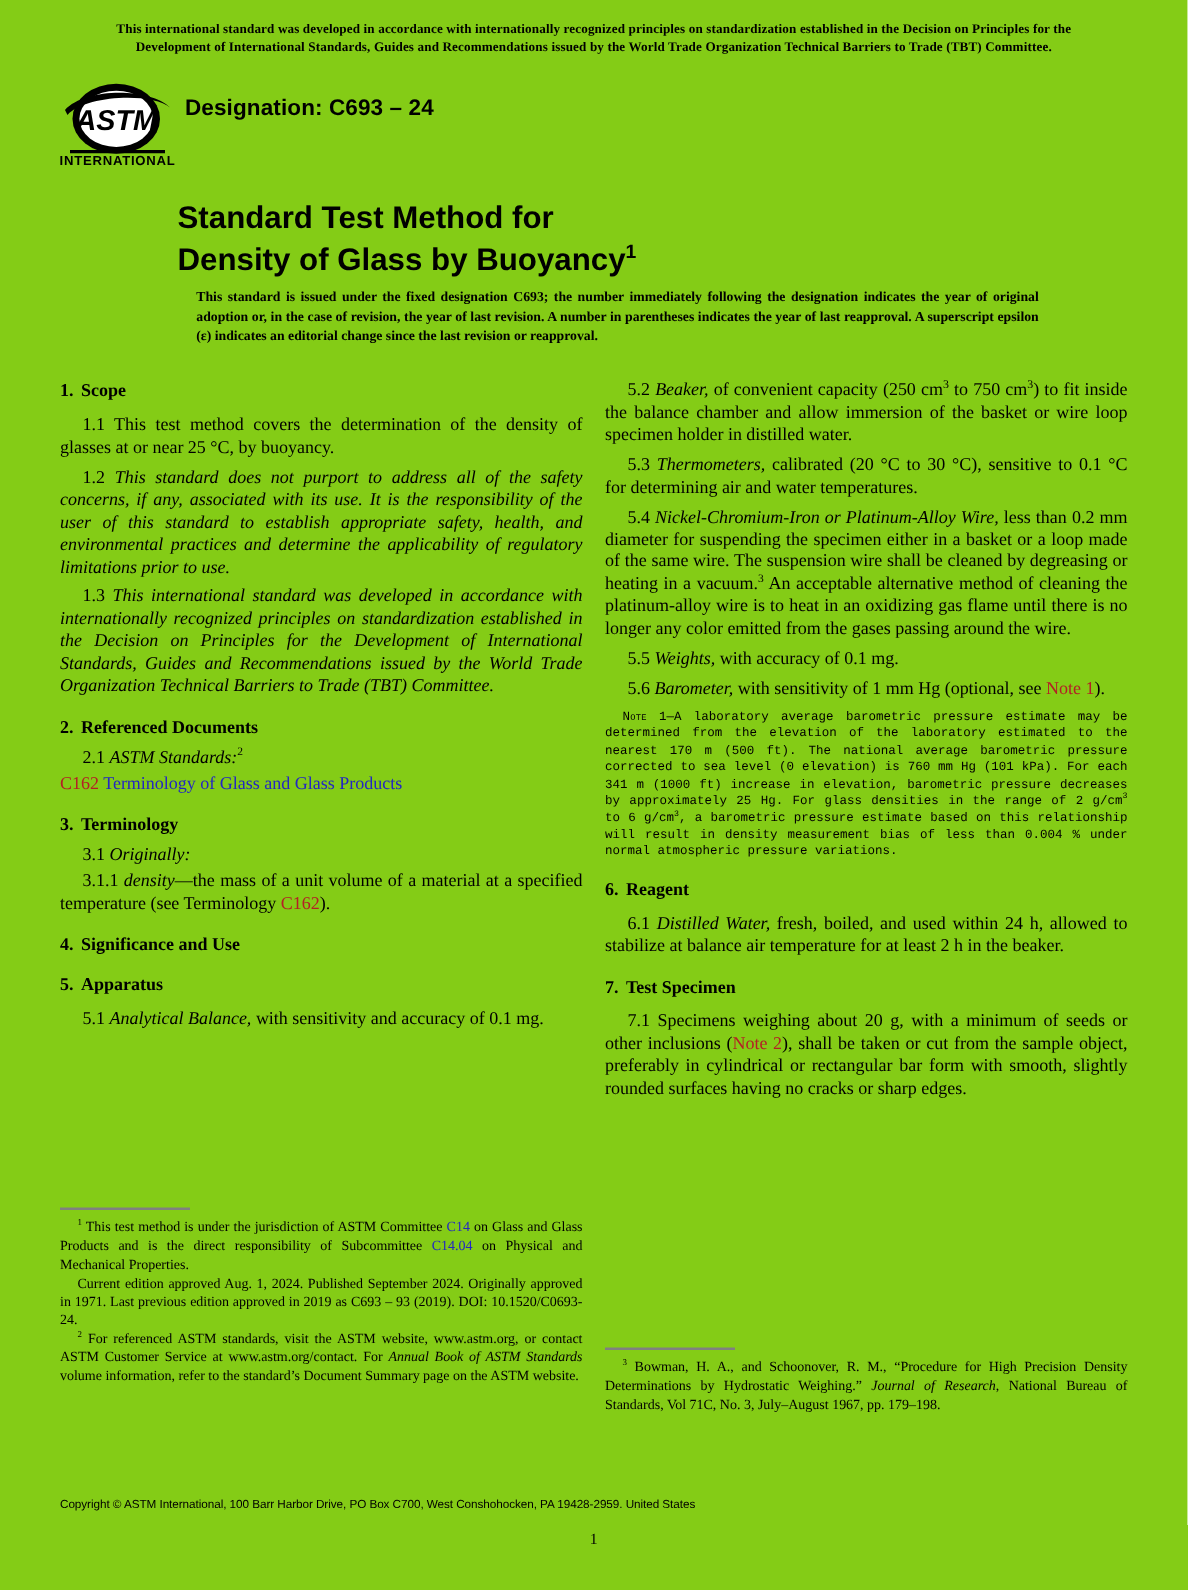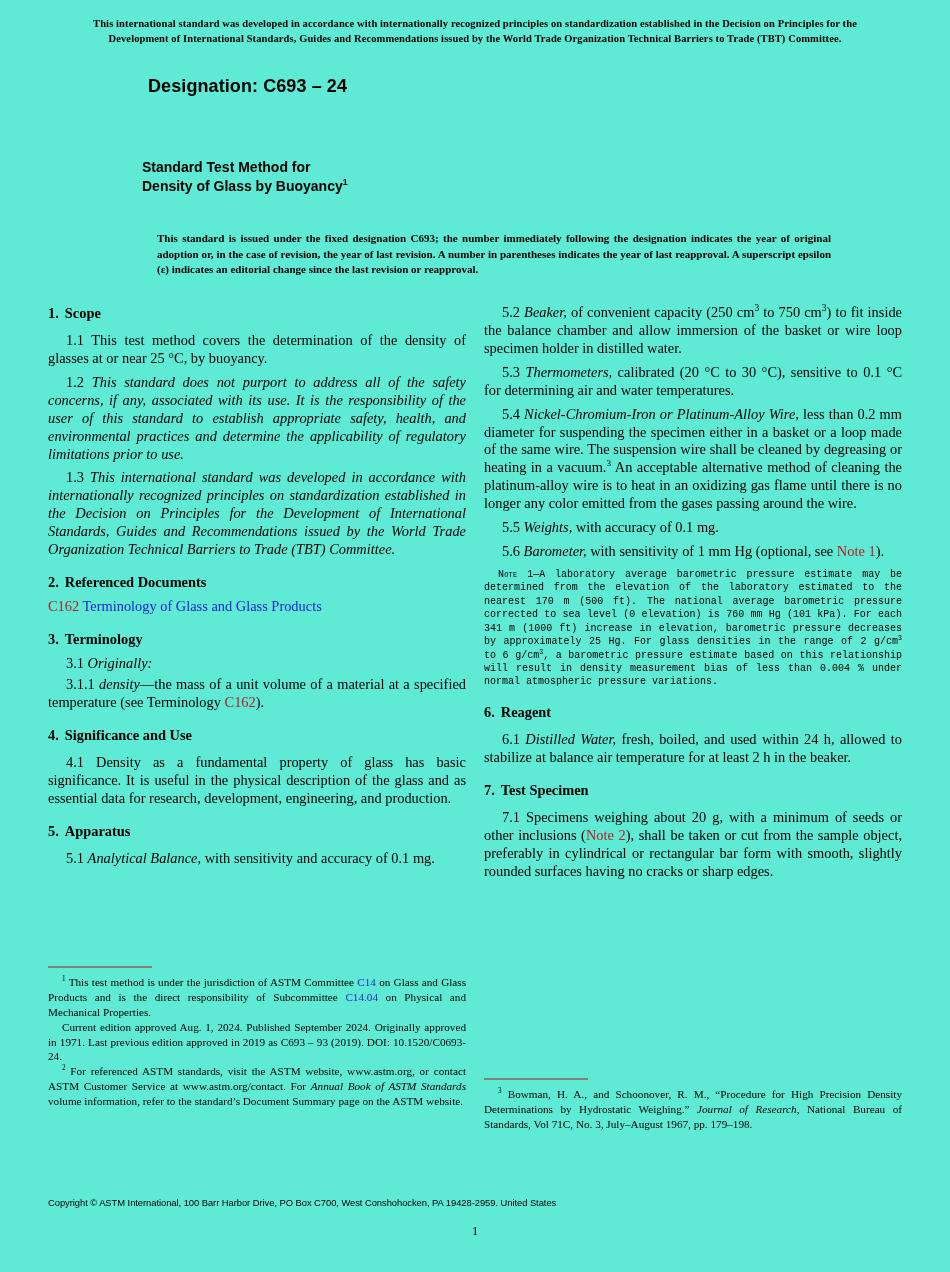--- a/index.html
+++ b/index.html
@@ -4,21 +4,21 @@
 <style>
   html, body {
     margin: 0;
     padding: 0;
     background: #ffffff;
   }
   .page {
     position: relative;
     width: 950px;
     height: 1272px;
-    background: #5eead4;
+    background: #84cc16;
     font-family: "Liberation Serif", "DejaVu Serif", serif;
     color: #000000;
     box-sizing: border-box;
     overflow: hidden;
   }
 
   
   .tbt-header {
     position: absolute;
     top: 16px;
@@ -59,21 +59,21 @@
 
   
   .title-block {
     position: absolute;
     top: 158px;
     left: 142px;
     width: 700px;
   }
   .doc-title {
     font-family: "Liberation Sans", "DejaVu Sans", sans-serif;
-    font-size: 14px;
+    font-size: 25px;
     font-weight: bold;
     line-height: 1.34;
     margin: 0;
   }
   .doc-title sup {
     font-size: 0.62em;
     vertical-align: super;
     line-height: 0;
   }
 
@@ -207,20 +207,32 @@
 
 <div class="page">
 
   <div class="tbt-header">
     <span>This international standard was developed in accordance with internationally recognized principles on standardization established in the Decision on Principles for the</span>
     <br>
     <span>Development of International Standards, Guides and Recommendations issued by the World Trade Organization Technical Barriers to Trade (TBT) Committee.</span>
   </div>
 
   <div class="head-row">
+    <div class="logo">
+      <svg width="92" height="72" viewBox="0 0 92 72">
+        <g>
+          <ellipse cx="45" cy="33" rx="35" ry="28" fill="#000000"></ellipse>
+          <ellipse cx="45" cy="33" rx="29.5" ry="22.5" fill="#ffffff"></ellipse>
+          <text x="45" y="42" font-family="Liberation Sans, sans-serif" font-size="23" font-weight="bold" text-anchor="middle" fill="#000000" font-style="italic">ASTM</text>
+          <path d="M 4 26 C 20 8, 72 8, 88 24 C 74 12, 20 14, 6 30 Z" fill="#000000"></path>
+          <rect x="8" y="58" width="76" height="2.6" fill="#000000"></rect>
+          <text x="46" y="70" font-family="Liberation Sans, sans-serif" font-size="10.5" font-weight="bold" text-anchor="middle" fill="#000000" letter-spacing="0.6">INTERNATIONAL</text>
+        </g>
+      </svg>
+    </div>
     <div class="designation">Designation: C693 – 24</div>
   </div>
 
   <div class="title-block">
     <div class="doc-title">
       <span>Standard Test Method for</span><br>
       <span>Density of Glass by Buoyancy</span><sup>1</sup>
     </div>
   </div>
 
@@ -244,20 +256,24 @@
 
     <p class="para">
       <span>1.3</span>
       <span class="allit">This international standard was developed in accordance with internationally recognized principles on standardization established in the Decision on Principles for the Development of International Standards, Guides and Recommendations issued by the World Trade Organization Technical Barriers to Trade (TBT) Committee.</span>
     </p>
 
     <h2 class="sec">
       <span class="num">2.</span><span>Referenced Documents</span>
     </h2>
 
+    <p class="para tight">
+      <span>2.1</span>
+      <span class="it">ASTM Standards:</span><sup class="fn">2</sup>
+    </p>
 
     <p class="para noind tight">
       <a class="ref-red" href="#">C162</a>
       <a class="ref-blue" href="#">Terminology of Glass and Glass Products</a>
     </p>
 
     <h2 class="sec">
       <span class="num">3.</span><span>Terminology</span>
     </h2>
 
@@ -268,24 +284,20 @@
 
     <p class="para tight">
       <span>3.1.1</span>
       <span class="it">density</span><span>—the mass of a unit volume of a material at a specified temperature (see Terminology </span><a class="ref-red" href="#">C162</a><span>).</span>
     </p>
 
     <h2 class="sec">
       <span class="num">4.</span><span>Significance and Use</span>
     </h2>
 
-    <p class="para">
-      <span>4.1</span>
-      <span>Density as a fundamental property of glass has basic significance. It is useful in the physical description of the glass and as essential data for research, development, engineering, and production.</span>
-    </p>
 
     <h2 class="sec">
       <span class="num">5.</span><span>Apparatus</span>
     </h2>
 
     <p class="para">
       <span>5.1</span>
       <span class="it">Analytical Balance,</span><span> with sensitivity and accuracy of 0.1 mg.</span>
     </p>
 

